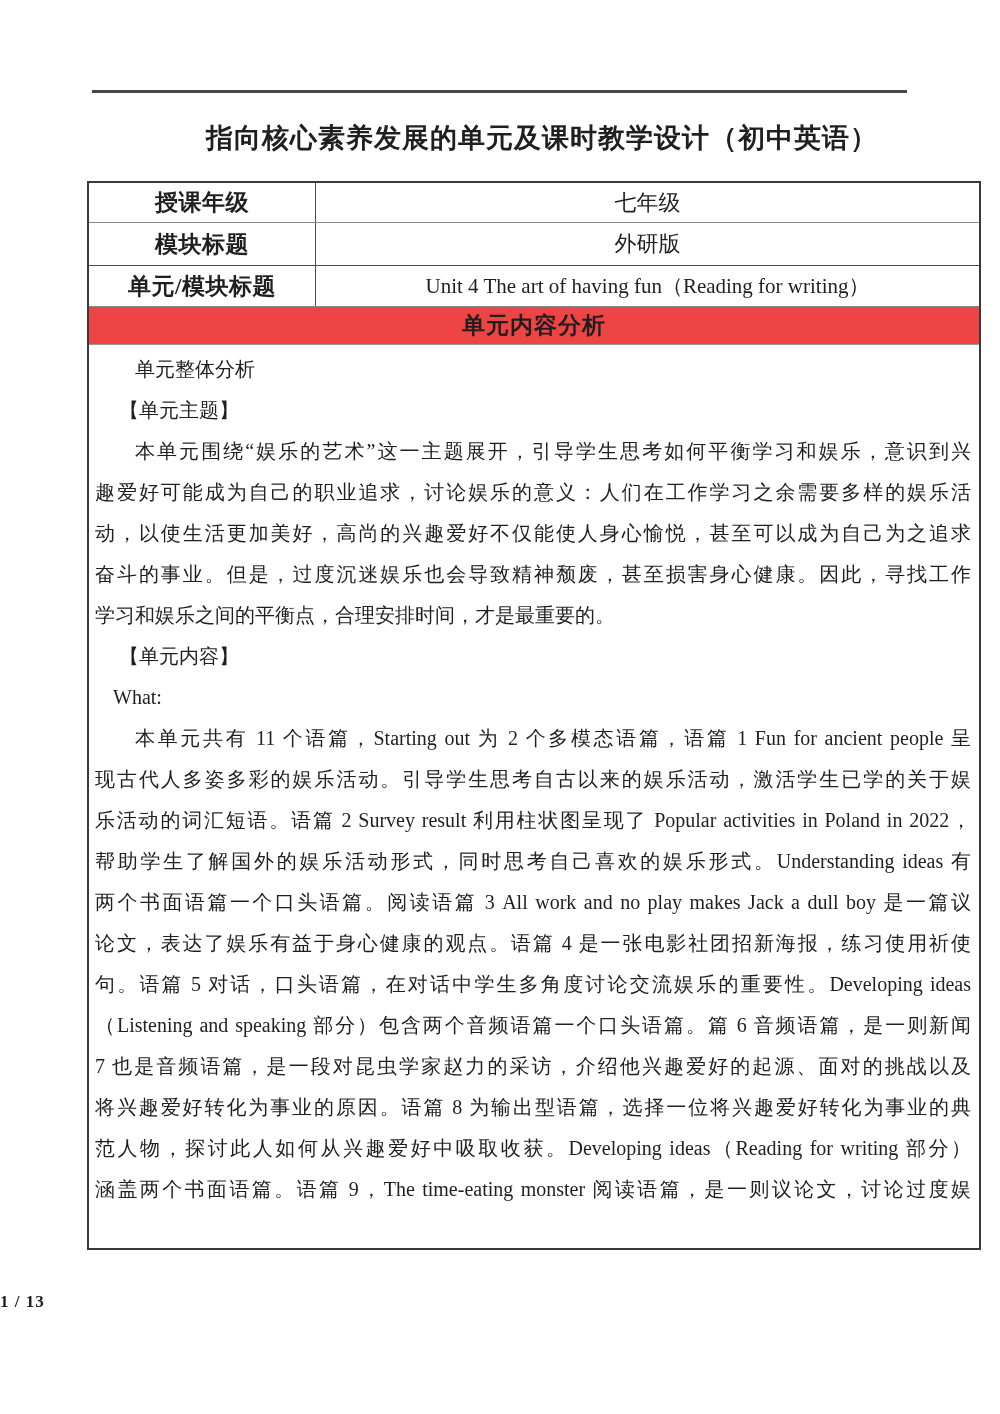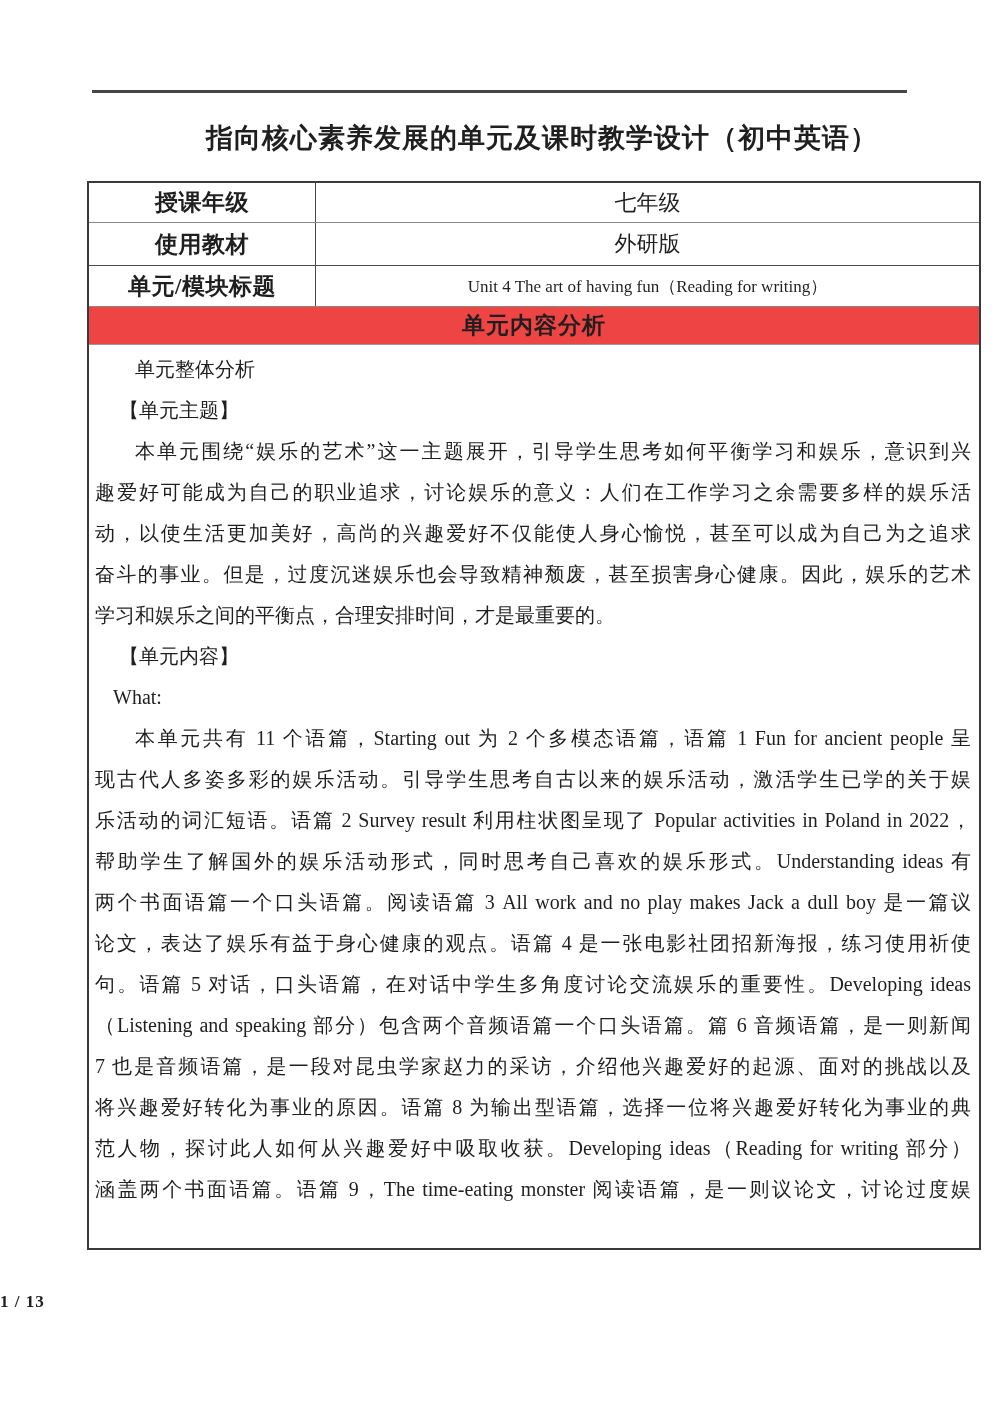--- a/index.html
+++ b/index.html
@@ -32,21 +32,21 @@
   .label-cell {
     width:227px; box-sizing:border-box;
     border-right:1px solid #4a4a4a;
     display:flex; align-items:center; justify-content:center;
     font-weight:bold; font-size:23px; letter-spacing:0.5px;
   }
   .value-cell {
     flex:1; display:flex; align-items:center; justify-content:center;
     font-size:22px;
   }
-  .value-cell.en { font-size:17px; }
+  .value-cell.en { font-size:21px; }
   .section-row {
     height:38px; box-sizing:border-box;
     background:#ececec; border-bottom:1px solid #9a9a9a;
     display:flex; align-items:center; justify-content:center;
     font-weight:bold; font-size:23px; letter-spacing:1px;
   }
   .content-cell {
     height:903px; box-sizing:border-box;
     padding:4px 8px 0 6px;
     overflow:hidden;
@@ -72,35 +72,35 @@
 <div class="top-rule" style="background: rgb(71, 71, 71);"></div>
 
 <div class="doc-title">指向核心素养发展的单元及课时教学设计（初中英语）</div>
 
 <div class="info-table">
   <div class="tr r1">
     <div class="label-cell">授课年级</div>
     <div class="value-cell">七年级</div>
   </div>
   <div class="tr r2">
-    <div class="label-cell">使用教材</div>
+    <div class="label-cell">模块标题</div>
     <div class="value-cell">外研版</div>
   </div>
   <div class="tr r3">
     <div class="label-cell">单元/模块标题</div>
     <div class="value-cell en">Unit 4 The art of having fun（Reading for writing）</div>
   </div>
   <div class="section-row" style="background: #ef4444; text-align: center;">单元内容分析</div>
   <div class="content-cell">
       <div class="line ind-cjk2">单元整体分析</div>
       <div class="line ind-bracket">【单元主题】</div>
       <div class="line ind-cjk2 just">本单元围绕“娱乐的艺术”这一主题展开，引导学生思考如何平衡学习和娱乐，意识到兴</div>
       <div class="line just">趣爱好可能成为自己的职业追求，讨论娱乐的意义：人们在工作学习之余需要多样的娱乐活</div>
       <div class="line just">动，以使生活更加美好，高尚的兴趣爱好不仅能使人身心愉悦，甚至可以成为自己为之追求</div>
-      <div class="line just">奋斗的事业。但是，过度沉迷娱乐也会导致精神颓废，甚至损害身心健康。因此，娱乐的艺术</div>
+      <div class="line just">奋斗的事业。但是，过度沉迷娱乐也会导致精神颓废，甚至损害身心健康。因此，寻找工作</div>
       <div class="line">学习和娱乐之间的平衡点，合理安排时间，才是最重要的。</div>
       <div class="line ind-bracket">【单元内容】</div>
       <div class="line ind-en">What:</div>
       <div class="line ind-cjk2 just">本单元共有 11 个语篇，Starting out 为 2 个多模态语篇，语篇 1 Fun for ancient people 呈</div>
       <div class="line just">现古代人多姿多彩的娱乐活动。引导学生思考自古以来的娱乐活动，激活学生已学的关于娱</div>
       <div class="line just">乐活动的词汇短语。语篇 2 Survey result 利用柱状图呈现了 Popular activities in Poland in 2022，</div>
       <div class="line just">帮助学生了解国外的娱乐活动形式，同时思考自己喜欢的娱乐形式。Understanding ideas 有</div>
       <div class="line just">两个书面语篇一个口头语篇。阅读语篇 3 All work and no play makes Jack a dull boy 是一篇议</div>
       <div class="line just">论文，表达了娱乐有益于身心健康的观点。语篇 4 是一张电影社团招新海报，练习使用祈使</div>
       <div class="line just">句。语篇 5 对话，口头语篇，在对话中学生多角度讨论交流娱乐的重要性。Developing ideas</div>

